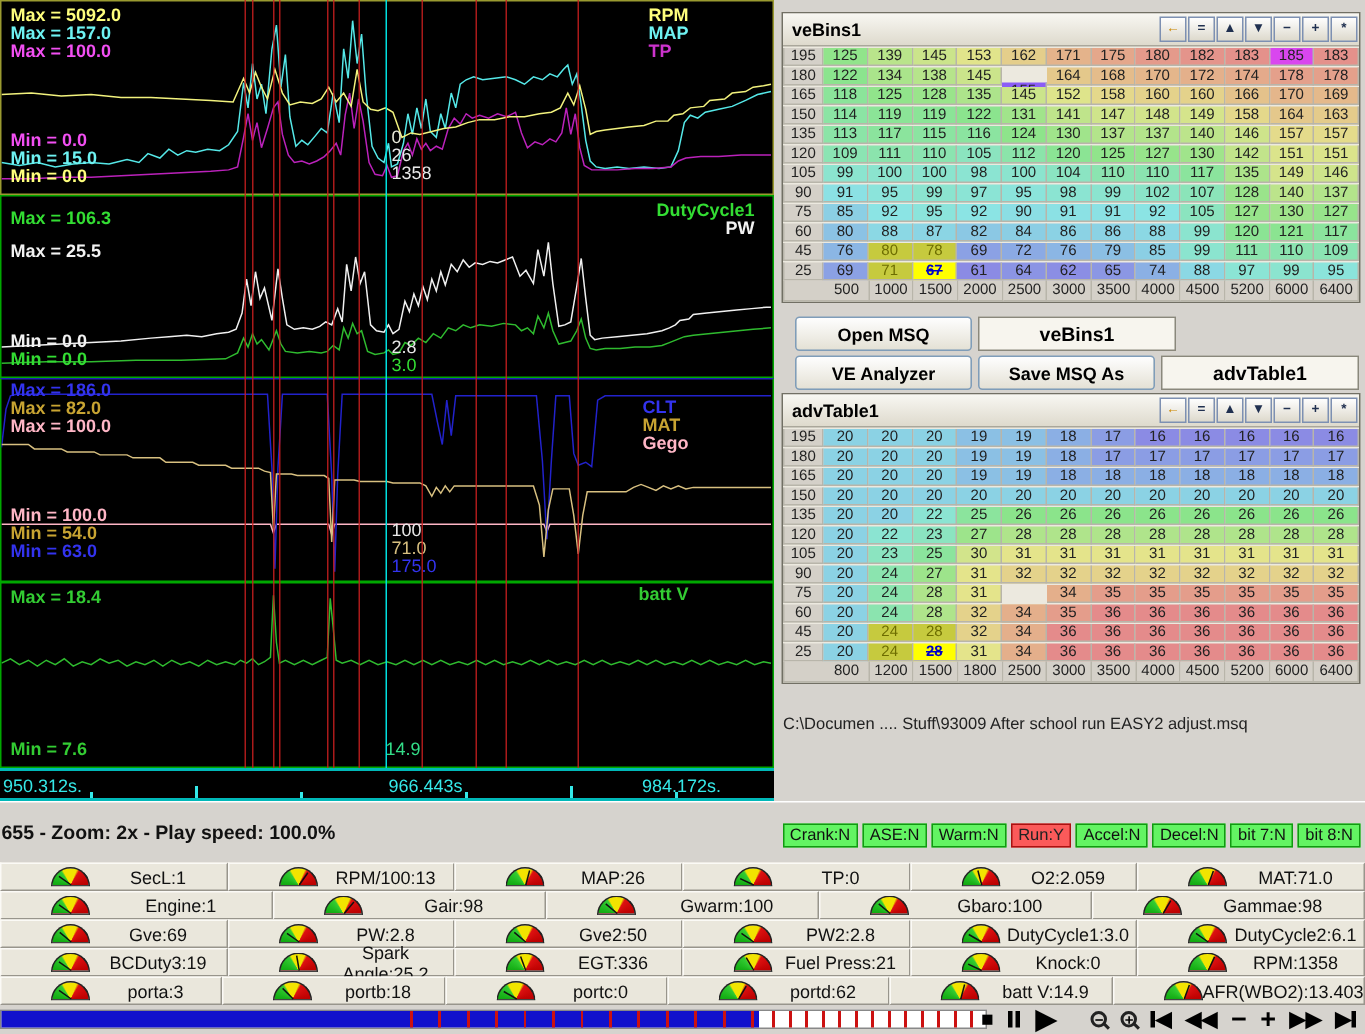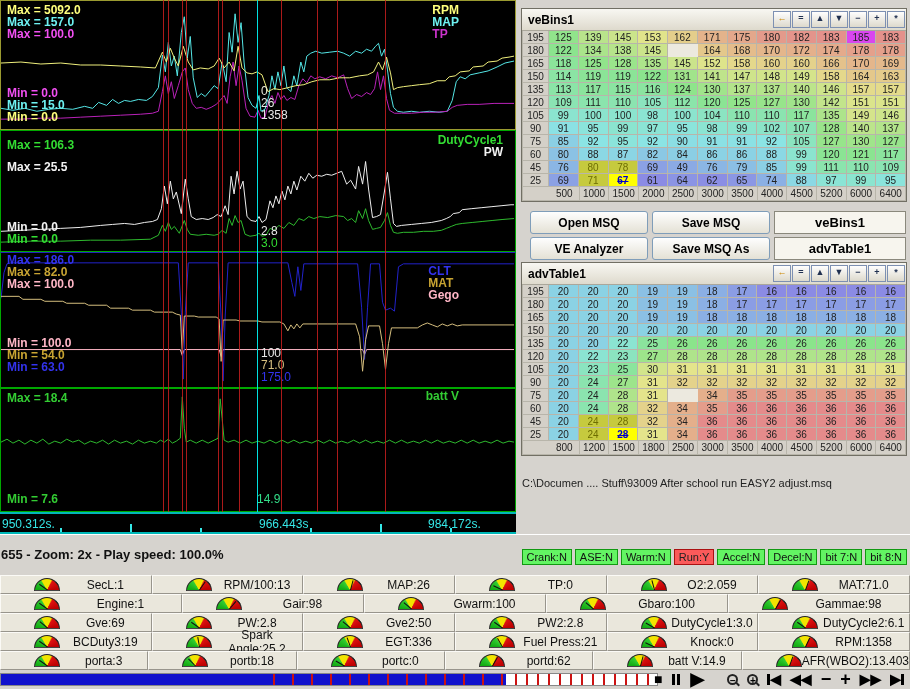--- a/index.html
+++ b/index.html
@@ -37,21 +37,21 @@
   #ve-panel{top:8px;}
   #adv-panel{top:262px;}
   .ptitle{height:21px;background:linear-gradient(#f8f7f2,#dedacd);display:flex;align-items:center;
           border-bottom:1px solid #aaa79b;}
   .ptitle .tname{font-size:12px;font-weight:bold;margin-left:6px;flex:1;}
   .tbtn{width:16px;height:15px;margin-right:1px;background:linear-gradient(#fefefe,#ddd9cc);
         border:1px solid #7d90b2;font-size:9px;font-weight:bold;line-height:13px;text-align:center;
         color:#203050;cursor:default;}
   .tbtn.first{color:#cc8800;}
   .vtable{font-size:10px;}
-  .trow{display:flex;height:13px;}
+  .trow{display:flex;height:13px;align-items:center;}
   .vcell,.ycell,.xcell{flex:1;border:1px solid #b8b5aa;border-top:none;border-left:none;
         display:flex;align-items:center;justify-content:center;color:#222;box-sizing:border-box;}
   .ycell{flex:0 0 27px;background:#d4d0c8;border-left:1px solid #b8b5aa;}
   .xcell{background:#d4d0c8;}
   .xrow{display:flex;height:14px;}
   .xrow .corner{flex:0 0 27px;background:#d4d0c8;border-left:1px solid #b8b5aa;border-bottom:1px solid #b8b5aa;}
   
   #msq-buttons{position:absolute;left:530px;top:211px;width:377px;}
   .btnrow{display:flex;margin-bottom:3px;}
   .xpbtn{width:116px;height:21px;margin-right:4px;background:linear-gradient(#fefefe,#e4e1d5);
@@ -340,21 +340,21 @@
         <div class="vcell" style="background: rgb(139, 228, 148);">120</div>
         <div class="vcell" style="background: rgb(139, 228, 145);">121</div>
         <div class="vcell" style="background: rgb(139, 228, 157);">117</div>
       </div>
       <div class="trow">
         <div class="ycell">45</div>
         <div class="vcell" style="background: rgb(139, 182, 228);">76</div>
         <div class="vcell" style="background: rgb(198, 202, 62); color: rgb(109, 109, 0);">80</div>
         <div class="vcell" style="background: rgb(198, 202, 62); color: rgb(109, 109, 0);">78</div>
         <div class="vcell" style="background: rgb(139, 161, 228);">69</div>
-        <div class="vcell" style="background: rgb(139, 170, 228);">49</div>
+        <div class="vcell" style="background: rgb(139, 170, 228);">72</div>
         <div class="vcell" style="background: rgb(139, 182, 228);">76</div>
         <div class="vcell" style="background: rgb(139, 191, 228);">79</div>
         <div class="vcell" style="background: rgb(139, 207, 228);">85</div>
         <div class="vcell" style="background: rgb(139, 228, 207);">99</div>
         <div class="vcell" style="background: rgb(139, 228, 173);">111</div>
         <div class="vcell" style="background: rgb(139, 228, 176);">110</div>
         <div class="vcell" style="background: rgb(139, 228, 179);">109</div>
       </div>
       <div class="trow">
         <div class="ycell">25</div>
@@ -385,21 +385,20 @@
         <div class="xcell">5200</div>
         <div class="xcell">6000</div>
         <div class="xcell">6400</div>
       </div>
     </div>
 </div>
 
 <div id="msq-buttons">
   <div class="btnrow">
     <div class="xpbtn">Open MSQ</div>
-    <div class="xpbtn">Save MSQ</div>
     <div class="tabbox">veBins1</div>
   </div>
   <div class="btnrow">
     <div class="xpbtn">VE Analyzer</div>
     <div class="xpbtn">Save MSQ As</div>
     <div class="tabbox">advTable1</div>
   </div>
 </div>
 
 <div class="tpanel" id="adv-panel">

